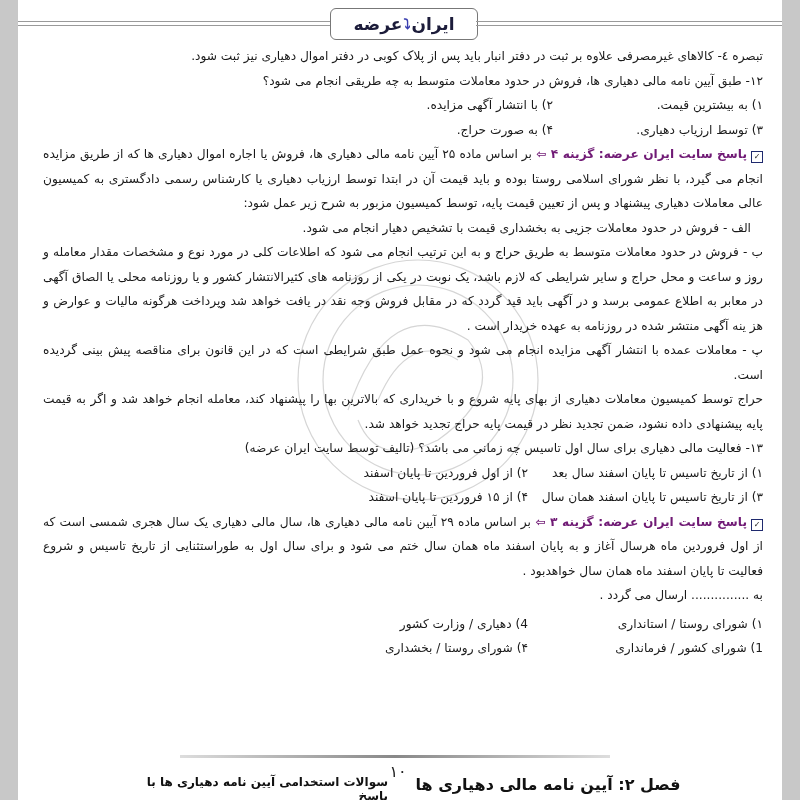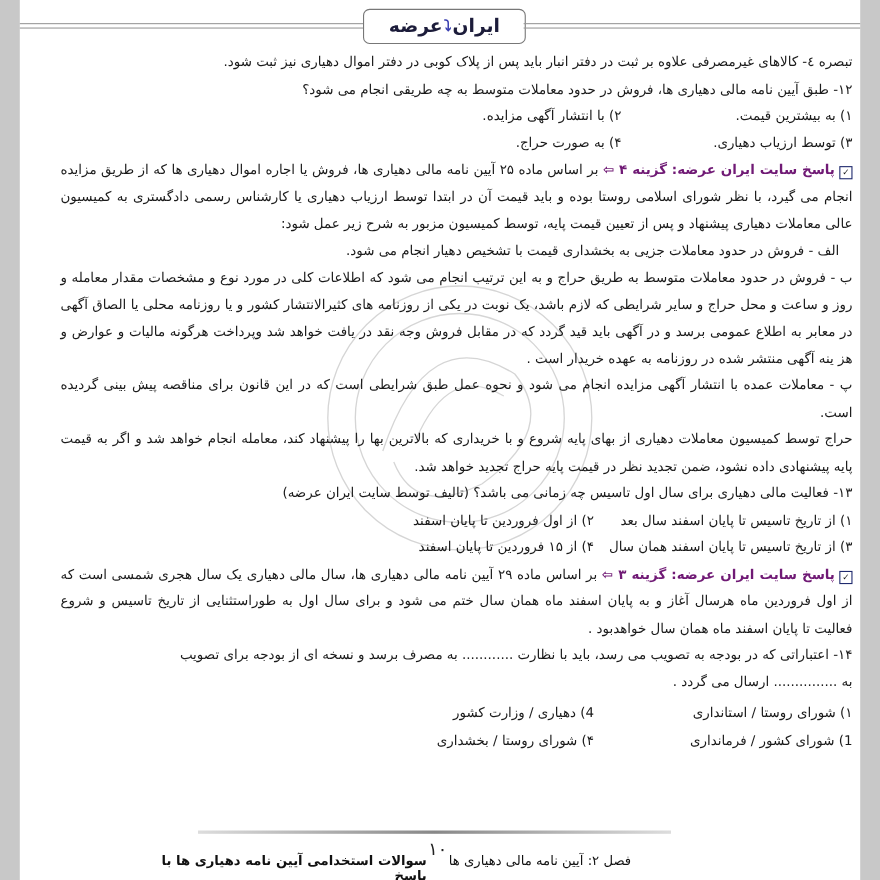--- a/index.html
+++ b/index.html
@@ -7,37 +7,37 @@
          font-family:"DejaVu Sans", sans-serif; }
   .page { position:absolute; left:18px; top:0; width:764px; height:800px; background:#ffffff; }
   .header { position:absolute; left:0; top:0; width:764px; height:44px; }
   .header .rule { position:absolute; top:21px; height:3px; border-top:1px solid #9a9a9a; border-bottom:1px solid #9a9a9a; }
   .header .rule.left { left:0; width:312px; }
   .header .rule.right { left:458px; width:306px; }
   .logo { position:absolute; left:312px; top:8px; width:146px; height:30px; border:1px solid #777; border-radius:6px;
           background:#fff; display:flex; align-items:center; justify-content:center; direction:rtl;
           font-weight:bold; font-size:17px; color:#1c1c3a; }
   .logo .arc { color:#3a3fb0; font-size:14px; margin:0 1px; }
-  .content { position:absolute; left:37px; top:44px; width:720px; direction:rtl; text-align:justify;
+  .content { position:absolute; left:25px; top:44px; width:720px; direction:rtl; text-align:justify;
              font-size:12.2px; color:#1a1a1a; line-height:24.5px; }
   .content p { margin:0; }
   .b { font-weight:normal; }
   .answer-head { font-weight:bold; color:#701a75; }
   .opts { display:flex; direction:rtl; }
   .opts span { display:inline-block; }
   .o1 { width:210px; }
   .o1x { width:235px; }
   .q14gap { height:4px; }
   .indent { padding-right:12px; }
   .watermark { position:absolute; left:250px; top:230px; width:300px; height:300px; pointer-events:none; opacity:0.35; }
   .footer-rule { position:absolute; left:162px; top:755px; width:430px; height:3px;
                  background:linear-gradient(90deg,#ddd,#888,#ddd); }
   .page-num { position:absolute; left:360px; top:762px; width:40px; text-align:center; font-size:16px; color:#222; }
   .footer-left { position:absolute; left:120px; top:775px; width:250px; direction:rtl; text-align:right; font-size:12px; font-weight:bold; color:#111; }
-  .footer-right { position:absolute; left:390px; top:775px; width:280px; direction:rtl; text-align:left; font-size:12px; font-weight:normal; color:#111; }
+  .footer-right { position:absolute; left:390px; top:775px; width:280px; direction:rtl; text-align:center; font-size:16px; font-weight:bold; color:#111; }
   .checkbox { display:inline-block; width:10px; height:10px; border:1px solid #1f2a6e; font-size:8px; line-height:10px; text-align:center; margin-left:4px; vertical-align:-1px; }
 </style>
 </head>
 <body>
 
 <div class="page">
 
   <div class="header">
     <div class="rule left"></div>
     <div class="logo">
@@ -83,21 +83,20 @@
       <span>۲) از اول فروردین تا پایان اسفند</span>
     </div>
     <div class="opts">
       <span class="o1x">۳) از تاریخ تاسیس تا پایان اسفند همان سال</span>
       <span>۴) از ۱۵ فروردین تا پایان اسفند</span>
     </div>
     <p>
       <span class="checkbox">✓</span><span class="answer-head">پاسخ سایت ایران عرضه: گزینه ۳ ⇦</span><span> بر اساس ماده ۲۹ آیین نامه مالی دهیاری ها، سال مالی دهیاری یک سال هجری شمسی است که از اول فروردین ماه هرسال آغاز و به پایان اسفند ماه همان سال ختم می شود و برای سال اول به طوراستثنایی از تاریخ تاسیس و شروع فعالیت تا پایان اسفند ماه همان سال خواهدبود .</span>
     </p>
 
-    <p class="b">۱۴- اعتباراتی که در بودجه به تصویب می رسد، باید با نظارت ............ به مصرف برسد و نسخه ای از بودجه برای تصویب</p>
     <p class="b">به ............... ارسال می گردد .</p>
     <div class="q14gap"></div>
     <div class="opts">
       <span class="o1x">۱) شورای روستا / استانداری</span>
       <span>4) دهیاری / وزارت کشور</span>
     </div>
     <div class="opts">
       <span class="o1x">1) شورای کشور / فرمانداری</span>
       <span>۴) شورای روستا / بخشداری</span>
     </div>

